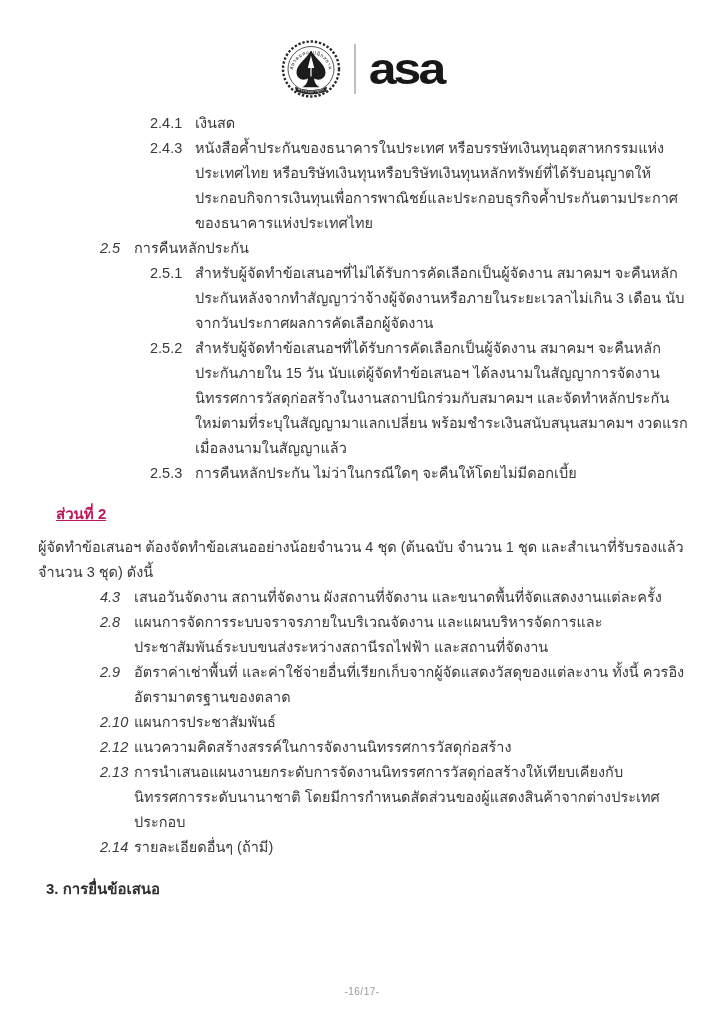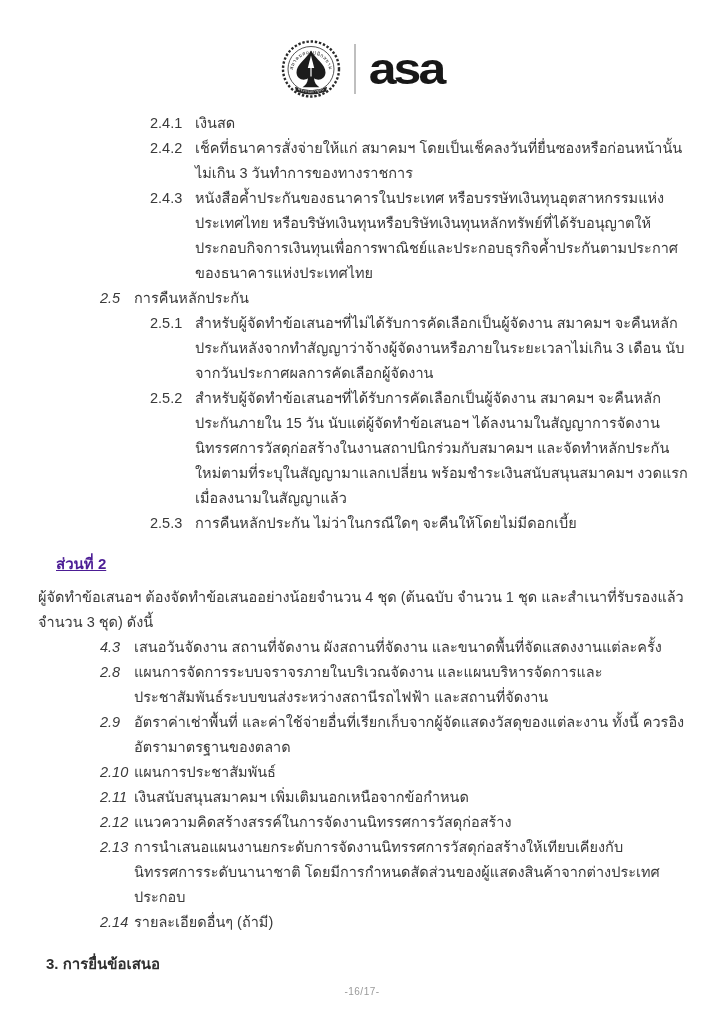--- a/index.html
+++ b/index.html
@@ -29,21 +29,21 @@
   
   .content{padding:13px 36px 0 38px;}
   .row{display:flex;align-items:flex-start;justify-content:flex-end;}
   .row .num{flex:0 0 auto;}
   .row .txt{flex:1 1 auto;overflow-wrap:break-word;}
   .lvl1{margin-left:62px;}
   .lvl1 .num{width:34px;font-style:italic;}
   .lvl2{margin-left:112px;}
   .lvl2 .num{width:45px;}
   .sec2-heading{
-    font-size:15px;font-weight:bold;color:#4c1d95;
+    font-size:15px;font-weight:bold;color:#be185d;
     text-decoration:underline;
     margin:15px 0 9px 18px;line-height:25px;
   }
   .intro{margin:0;line-height:25px;}
   .sec3-heading{
     font-size:15px;font-weight:bold;color:#2e2e2e;
     margin:16px 0 1px 8px;line-height:25px;
   }
   
   .pagenum{
@@ -78,24 +78,20 @@
     <div class="wordmark">asa</div>
   </header>
 
   <main class="content">
 
     <div class="row lvl2">
       <span class="num">2.4.1</span>
       <div class="txt">เงินสด</div>
     </div>
     <div class="row lvl2">
-      <span class="num">2.4.2</span>
-      <div class="txt">เช็คที่ธนาคารสั่งจ่ายให้แก่ สมาคมฯ โดยเป็นเช็คลงวันที่ยื่นซองหรือก่อนหน้านั้นไม่เกิน 3 วันทำการของทางราชการ</div>
-    </div>
-    <div class="row lvl2">
       <span class="num">2.4.3</span>
       <div class="txt">หนังสือค้ำประกันของธนาคารในประเทศ หรือบรรษัทเงินทุนอุตสาหกรรมแห่งประเทศไทย หรือบริษัทเงินทุนหรือบริษัทเงินทุนหลักทรัพย์ที่ได้รับอนุญาตให้ประกอบกิจการเงินทุนเพื่อการพาณิชย์และประกอบธุรกิจค้ำประกันตามประกาศของธนาคารแห่งประเทศไทย</div>
     </div>
 
     <div class="row lvl1">
       <span class="num">2.5</span>
       <div class="txt">การคืนหลักประกัน</div>
     </div>
 
     <div class="row lvl2">
@@ -124,24 +120,20 @@
     </div>
     <div class="row lvl1">
       <span class="num">2.9</span>
       <div class="txt">อัตราค่าเช่าพื้นที่ และค่าใช้จ่ายอื่นที่เรียกเก็บจากผู้จัดแสดงวัสดุของแต่ละงาน ทั้งนี้ ควรอิงอัตรามาตรฐานของตลาด</div>
     </div>
     <div class="row lvl1">
       <span class="num">2.10</span>
       <div class="txt">แผนการประชาสัมพันธ์</div>
     </div>
     <div class="row lvl1">
-      <span class="num">2.11</span>
-      <div class="txt">เงินสนับสนุนสมาคมฯ เพิ่มเติมนอกเหนือจากข้อกำหนด</div>
-    </div>
-    <div class="row lvl1">
       <span class="num">2.12</span>
       <div class="txt">แนวความคิดสร้างสรรค์ในการจัดงานนิทรรศการวัสดุก่อสร้าง</div>
     </div>
     <div class="row lvl1">
       <span class="num">2.13</span>
       <div class="txt">การนำเสนอแผนงานยกระดับการจัดงานนิทรรศการวัสดุก่อสร้างให้เทียบเคียงกับนิทรรศการระดับนานาชาติ โดยมีการกำหนดสัดส่วนของผู้แสดงสินค้าจากต่างประเทศประกอบ</div>
     </div>
     <div class="row lvl1">
       <span class="num">2.14</span>
       <div class="txt">รายละเอียดอื่นๆ (ถ้ามี)</div>

